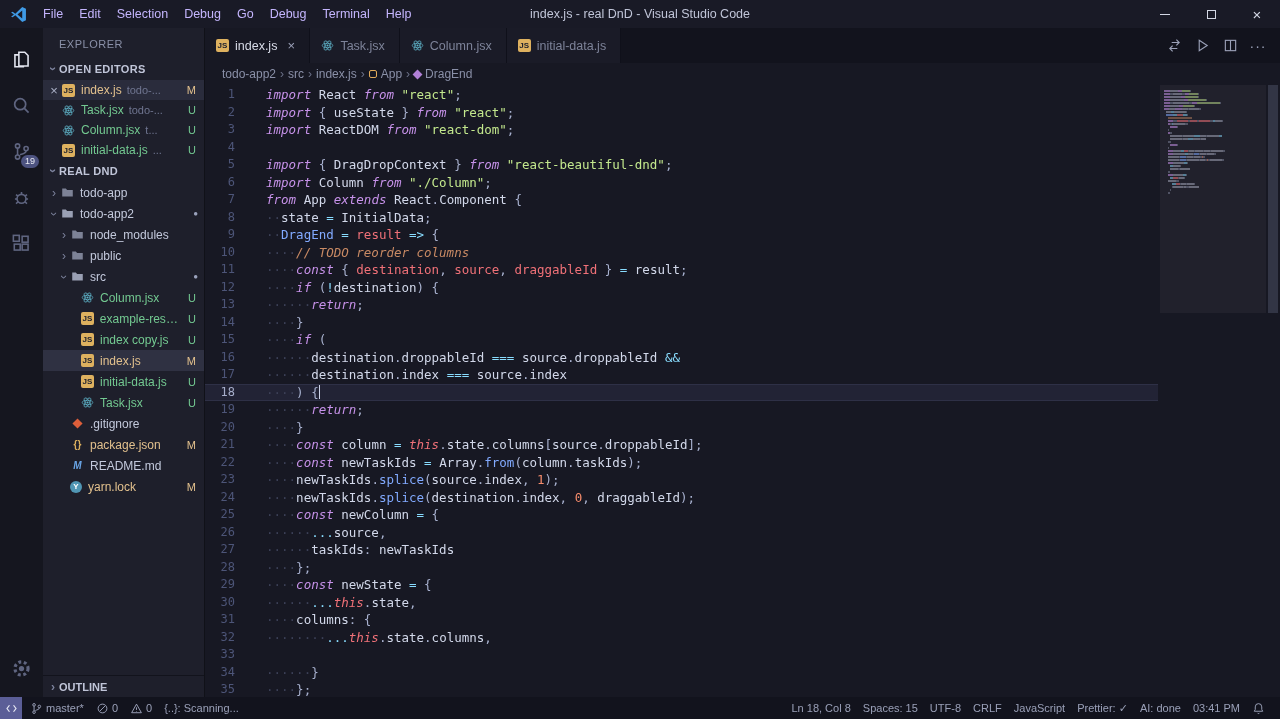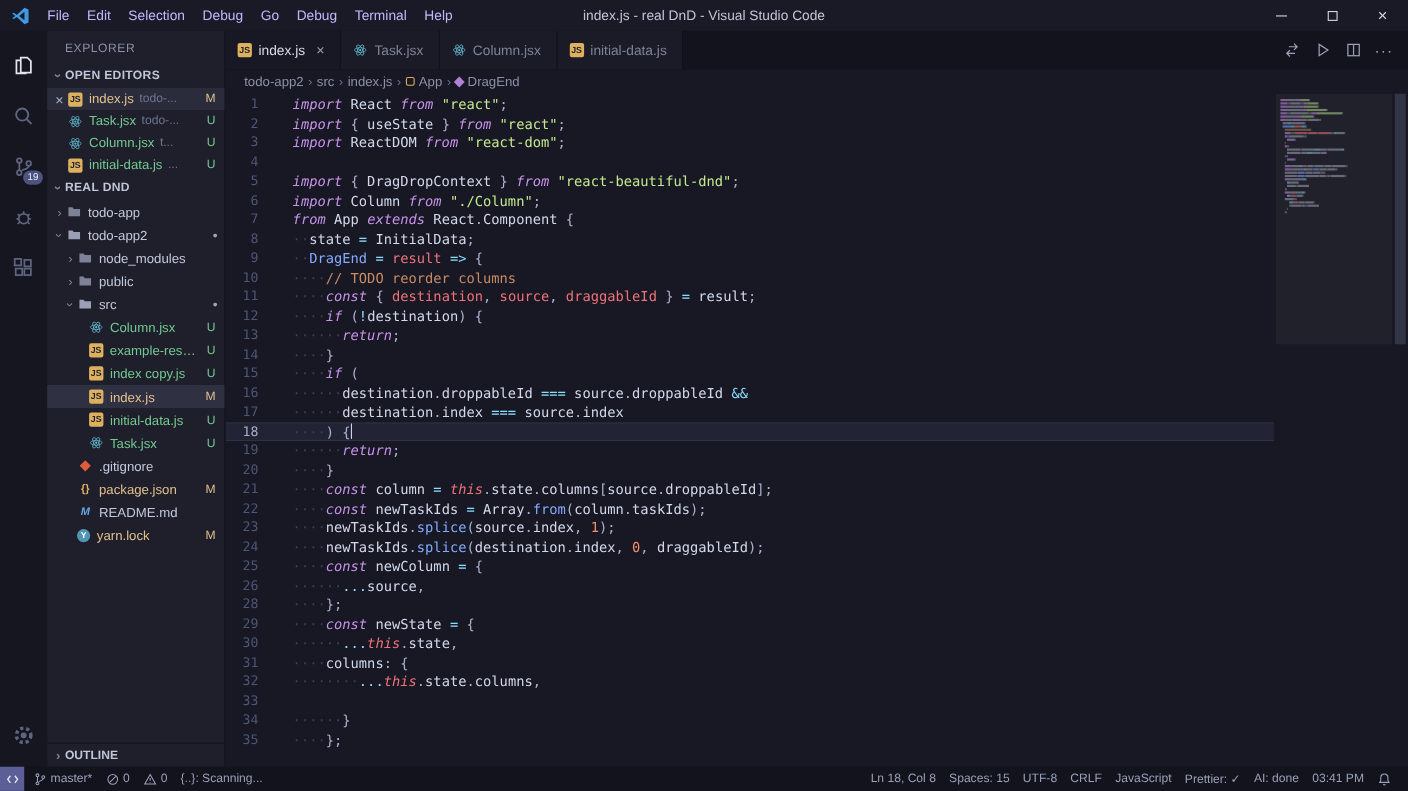--- a/index.html
+++ b/index.html
@@ -86,21 +86,21 @@
   .code-line.current .line-num{color:#a7aecb}
   .line-content{padding-left:17px}
   .tk-k{color:var(--keyword);font-style:italic}
   .tk-v{color:var(--variable)}
   .tk-p{color:var(--punctuation)}
   .tk-s{color:var(--string)}
   .tk-fn{color:var(--function)}
   .tk-pr{color:var(--parameter)}
   .tk-op{color:var(--operator)}
   .tk-n{color:var(--number)}
-  .tk-c{color:var(--comment);}
+  .tk-c{color:var(--comment);font-style:italic}
   .tk-th{color:var(--parameter);font-style:italic}
   .tk-ws{color:#3c4057}
   .cursor{display:inline-block;width:1.5px;height:14px;background:#cdd3e8;vertical-align:-2px}
   
   .minimap{position:absolute;top:0;right:14px;width:106px;bottom:0;overflow:hidden}
   .minimap-slider{position:absolute;top:0;left:0;right:0;height:228px;background:rgba(255,255,255,.045)}
   .minimap-content{position:absolute;top:3px;left:4px;right:0}
   .mm-row{height:3px;line-height:0;white-space:nowrap}
   .mm-tk{display:inline-block;height:2px}
   .mmc-k{background:rgba(199,146,234,.55)}.mmc-v{background:rgba(210,216,234,.4)}
@@ -517,20 +517,21 @@
             <div class="code-line"><span class="line-num">17</span><span class="line-content"><span class="tk-ws">······</span><span class="tk-v">destination</span><span class="tk-p">.</span><span class="tk-v">index</span><span class="tk-op"> === </span><span class="tk-v">source</span><span class="tk-p">.</span><span class="tk-v">index</span></span></div>
             <div class="code-line current"><span class="line-num">18</span><span class="line-content"><span class="tk-ws">····</span><span class="tk-p">) {</span><span class="cursor"></span></span></div>
             <div class="code-line"><span class="line-num">19</span><span class="line-content"><span class="tk-ws">······</span><span class="tk-k">return</span><span class="tk-p">;</span></span></div>
             <div class="code-line"><span class="line-num">20</span><span class="line-content"><span class="tk-ws">····</span><span class="tk-p">}</span></span></div>
             <div class="code-line"><span class="line-num">21</span><span class="line-content"><span class="tk-ws">····</span><span class="tk-k">const</span><span class="tk-v"> column</span><span class="tk-op"> = </span><span class="tk-th">this</span><span class="tk-p">.</span><span class="tk-v">state</span><span class="tk-p">.</span><span class="tk-v">columns</span><span class="tk-p">[</span><span class="tk-v">source</span><span class="tk-p">.</span><span class="tk-v">droppableId</span><span class="tk-p">];</span></span></div>
             <div class="code-line"><span class="line-num">22</span><span class="line-content"><span class="tk-ws">····</span><span class="tk-k">const</span><span class="tk-v"> newTaskIds</span><span class="tk-op"> = </span><span class="tk-v">Array</span><span class="tk-p">.</span><span class="tk-fn">from</span><span class="tk-p">(</span><span class="tk-v">column</span><span class="tk-p">.</span><span class="tk-v">taskIds</span><span class="tk-p">);</span></span></div>
             <div class="code-line"><span class="line-num">23</span><span class="line-content"><span class="tk-ws">····</span><span class="tk-v">newTaskIds</span><span class="tk-p">.</span><span class="tk-fn">splice</span><span class="tk-p">(</span><span class="tk-v">source</span><span class="tk-p">.</span><span class="tk-v">index</span><span class="tk-p">, </span><span class="tk-n">1</span><span class="tk-p">);</span></span></div>
             <div class="code-line"><span class="line-num">24</span><span class="line-content"><span class="tk-ws">····</span><span class="tk-v">newTaskIds</span><span class="tk-p">.</span><span class="tk-fn">splice</span><span class="tk-p">(</span><span class="tk-v">destination</span><span class="tk-p">.</span><span class="tk-v">index</span><span class="tk-p">, </span><span class="tk-n">0</span><span class="tk-p">, </span><span class="tk-v">draggableId</span><span class="tk-p">);</span></span></div>
             <div class="code-line"><span class="line-num">25</span><span class="line-content"><span class="tk-ws">····</span><span class="tk-k">const</span><span class="tk-v"> newColumn</span><span class="tk-op"> = </span><span class="tk-p">{</span></span></div>
             <div class="code-line"><span class="line-num">26</span><span class="line-content"><span class="tk-ws">······</span><span class="tk-op">...</span><span class="tk-v">source</span><span class="tk-p">,</span></span></div>
+            <div class="code-line"><span class="line-num">27</span><span class="line-content"><span class="tk-ws">······</span><span class="tk-v">taskIds</span><span class="tk-p">: </span><span class="tk-v">newTaskIds</span></span></div>
             <div class="code-line"><span class="line-num">28</span><span class="line-content"><span class="tk-ws">····</span><span class="tk-p">};</span></span></div>
             <div class="code-line"><span class="line-num">29</span><span class="line-content"><span class="tk-ws">····</span><span class="tk-k">const</span><span class="tk-v"> newState</span><span class="tk-op"> = </span><span class="tk-p">{</span></span></div>
             <div class="code-line"><span class="line-num">30</span><span class="line-content"><span class="tk-ws">······</span><span class="tk-op">...</span><span class="tk-th">this</span><span class="tk-p">.</span><span class="tk-v">state</span><span class="tk-p">,</span></span></div>
             <div class="code-line"><span class="line-num">31</span><span class="line-content"><span class="tk-ws">····</span><span class="tk-v">columns</span><span class="tk-p">: {</span></span></div>
             <div class="code-line"><span class="line-num">32</span><span class="line-content"><span class="tk-ws">········</span><span class="tk-op">...</span><span class="tk-th">this</span><span class="tk-p">.</span><span class="tk-v">state</span><span class="tk-p">.</span><span class="tk-v">columns</span><span class="tk-p">,</span></span></div>
             <div class="code-line"><span class="line-num">33</span></div>
             <div class="code-line"><span class="line-num">34</span><span class="line-content"><span class="tk-ws">······</span><span class="tk-p">}</span></span></div>
             <div class="code-line"><span class="line-num">35</span><span class="line-content"><span class="tk-ws">····</span><span class="tk-p">};</span></span></div>
           </div>
         <div class="minimap">

